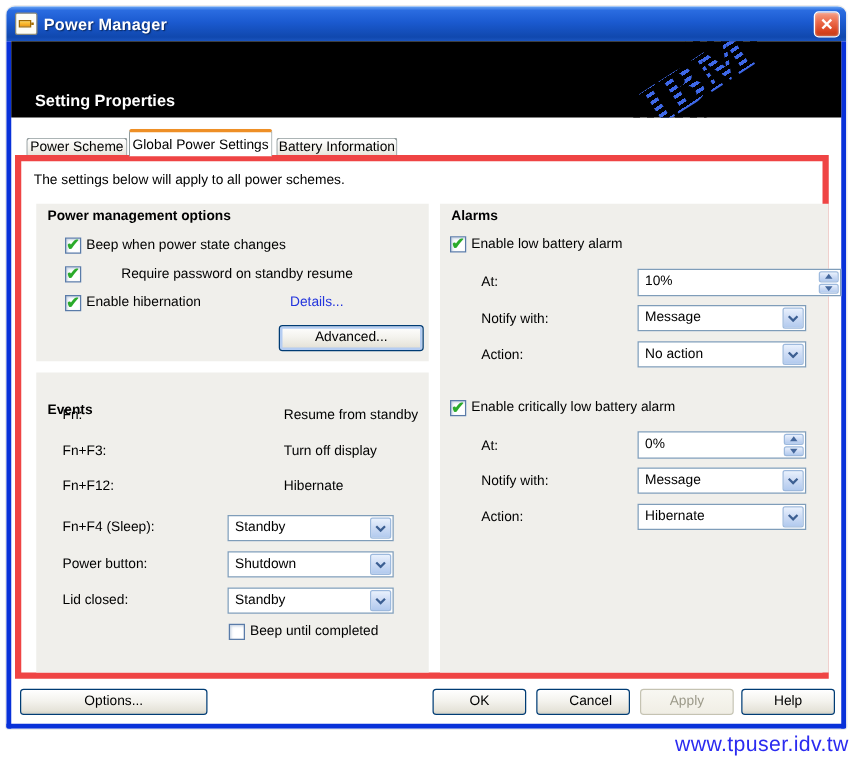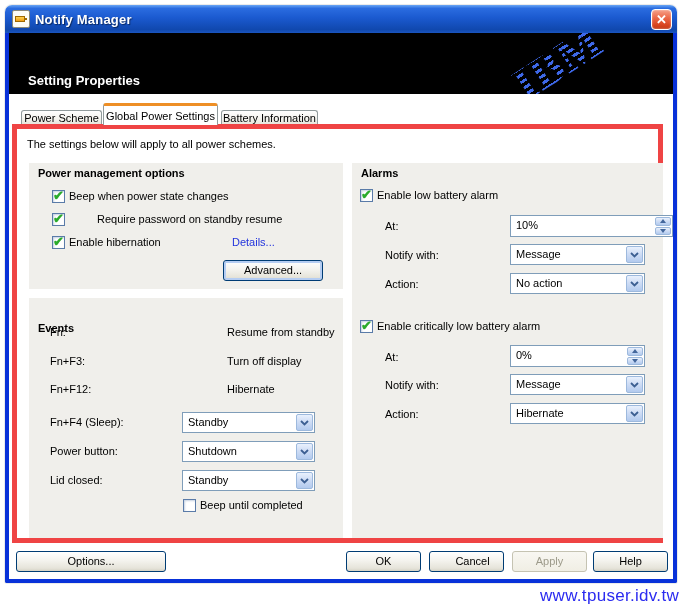--- a/index.html
+++ b/index.html
@@ -149,21 +149,21 @@
 
 <div class="stage">
 
   <div class="xp-window">
 
     <div class="titlebar">
       <div class="app-icon">
         <div class="bat-body"></div>
         <div class="bat-tip"></div>
       </div>
-      <span class="title-text">Notify Manager</span>
+      <span class="title-text">Power Manager</span>
       <div class="close-btn">
         <span>✕</span>
       </div>
     </div>
 
     <div class="win-body">
 
       <div class="banner">
         <span class="banner-title">Setting Properties</span>
         <div class="ibm-logo">
@@ -192,21 +192,21 @@
           </div>
           <span class="cb-label" style="left:40px; top:50px;padding-left:28px;">Require password on standby resume</span>
 
           <div class="cb" style="left:23px; top:73px;">
             <span class="chk">✔</span>
           </div>
           <span class="cb-label" style="left:40px; top:73px;">Enable hibernation</span>
 
           <span class="link" style="position:absolute; left:183px; top:73px;">Details...</span>
 
-          <div class="btn btn-advanced" style="left:194px; top:97px; width:100px;">Advanced...</div>
+          <div class="btn btn-advanced" style="left:194px; top:97px; width:116px;">Advanced...</div>
         </div>
 
         <div class="panel panel-events">
           <div class="panel-title" style="top:24px;">Events</div>
 
           <span class="row-label" style="left:21px; top:28px;">Fn:</span>
           <span class="row-value" style="left:154px; top:28px;">Resume from standby</span>
 
           <span class="row-label" style="left:21px; top:57px;">Fn+F3:</span>
           <span class="row-value" style="left:154px; top:57px;">Turn off display</span>

